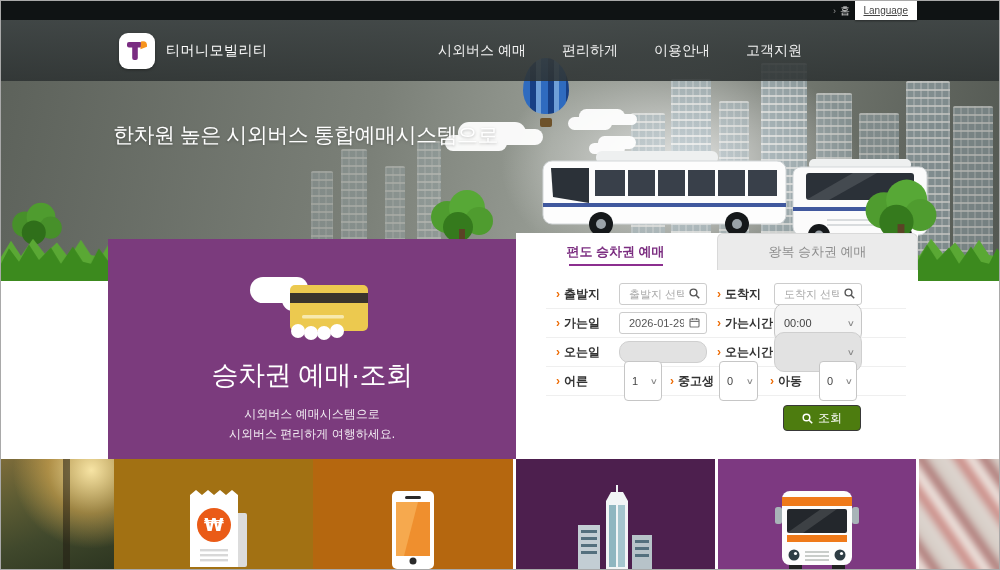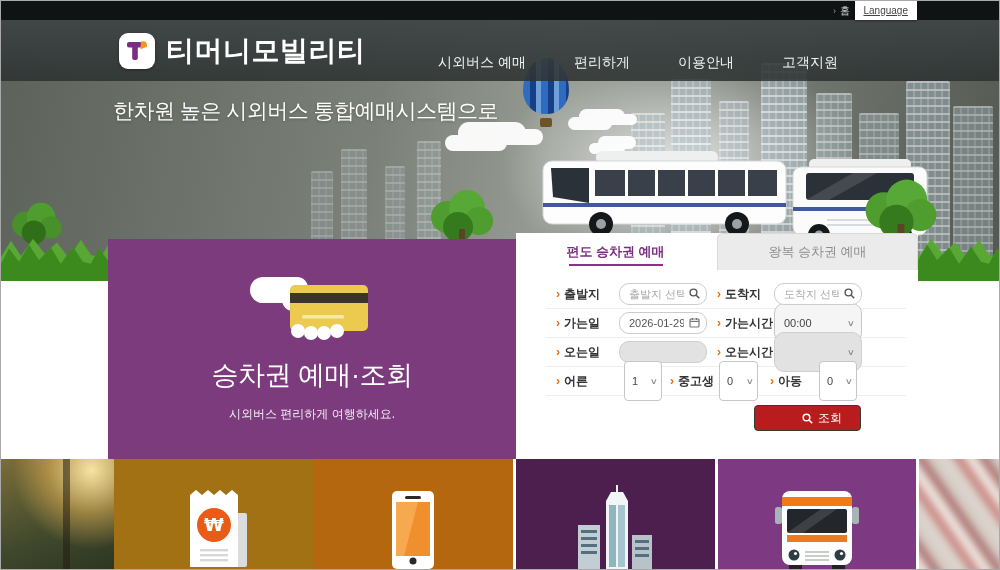--- a/index.html
+++ b/index.html
@@ -15,42 +15,42 @@
   .lang-btn{position:absolute;top:0;right:82px;height:19px;background:#fff;color:#444;
             font-size:10px;padding:0 9px;display:flex;align-items:center;cursor:pointer;
             box-shadow:0 1px 2px rgba(0,0,0,.4);}
 
   
   .header{position:absolute;top:19px;left:0;right:0;height:61px;z-index:8;
           background:linear-gradient(rgba(62,68,68,.93),rgba(45,50,50,.88));display:flex;align-items:center;}
   .brand{display:flex;align-items:center;gap:11px;margin-left:118px;cursor:pointer;}
   .brand-badge{width:36px;height:36px;background:#fff;border-radius:9px;display:flex;
                align-items:center;justify-content:center;box-shadow:0 1px 3px rgba(0,0,0,.35);}
-  .brand-name{color:#fff;font-size:28px;font-weight:bold;letter-spacing:.5px;}
-  .nav{position:absolute;left:437px;top:12px;height:61px;display:flex;align-items:center;gap:48px;}
+  .brand-name{color:#fff;font-size:14px;font-weight:normal;letter-spacing:.5px;}
+  .nav{position:absolute;left:437px;top:0;height:61px;display:flex;align-items:center;gap:36px;}
   .nav-item{color:#f2f2f2;font-size:14px;cursor:pointer;white-space:nowrap;}
 
   
   .hero{position:absolute;top:0;left:0;right:0;height:280px;overflow:hidden;z-index:1;
         background:linear-gradient(100deg,#5c615a 0%,#7b8078 38%,#959a92 55%,#6e736b 80%,#535852 100%);}
   .hero-glow{position:absolute;left:500px;top:50px;width:360px;height:230px;
              background:radial-gradient(closest-side,rgba(255,255,255,.8),rgba(255,255,255,0));}
   .bld{position:absolute;border-radius:2px 2px 0 0;opacity:.55;
        background-color:rgba(205,220,228,.5);
        background-image:repeating-linear-gradient(to bottom,rgba(255,255,255,.85) 0 2px,rgba(150,175,190,.35) 2px 8px),
                         repeating-linear-gradient(to right,rgba(255,255,255,.6) 0 2px,rgba(160,185,198,.2) 2px 7px);}
   .balloon{position:absolute;left:522px;top:57px;width:46px;height:56px;
            border-radius:50% 50% 46% 46%/58% 58% 42% 42%;
            background:repeating-linear-gradient(90deg,#2f6bbf 0 7px,#173f85 7px 13px,#6f9fd8 13px 18px);}
   .balloon::after{content:"";position:absolute;left:17px;top:60px;width:12px;height:9px;background:#6e522a;border-radius:2px;}
   .cloud{position:absolute;background:#fff;border-radius:999px;opacity:.95;}
   .buses{position:absolute;left:540px;top:150px;width:392px;height:88px;}
   .tree{position:absolute;}
   .grass{position:absolute;left:0;bottom:0;width:100%;height:48px;}
-  .hero-text{position:absolute;left:112px;top:96px;color:#fff;z-index:3;}
+  .hero-text{position:absolute;left:112px;top:120px;color:#fff;z-index:3;}
   .hero-line1{font-size:21px;letter-spacing:-.5px;text-shadow:0 1px 3px rgba(0,0,0,.25);}
   .hero-line2{font-size:30px;font-weight:bold;letter-spacing:-.5px;margin-top:5px;text-shadow:0 1px 3px rgba(0,0,0,.3);}
 
   
   .content-bg{position:absolute;left:0;top:280px;width:1000px;height:178px;background:#fff;z-index:2;}
 
   
   .ticket-panel{position:absolute;left:107px;top:238px;width:408px;height:220px;background:#7b3b7d;
                 z-index:4;text-align:center;color:#fff;}
   .ticket-panel::after{content:"";position:absolute;right:-9px;top:106px;width:0;height:0;
@@ -68,35 +68,35 @@
   .tab:first-child{margin-left:0;}
   .tab.active{background:#fff;color:#7b2d80;font-weight:bold;border:none;}
   .tab.active::after{content:"";position:absolute;bottom:4px;left:50%;transform:translateX(-50%);
                      width:94px;height:2px;background:#8c2f8f;}
   .form-body{padding-top:10px;}
   .frow{display:flex;align-items:center;height:29px;margin:0 12px 0 30px;padding-left:10px;
         border-bottom:1px solid #efefef;box-sizing:border-box;}
   .flabel{display:flex;align-items:center;font-size:12px;font-weight:bold;color:#333;flex:none;}
   .mk{color:#ed6c05;margin-right:4px;font-weight:bold;font-size:12px;}
   .inwrap{position:relative;width:88px;flex:none;}
-  .tin{width:100%;height:22px;border:1px solid #ccc;border-radius:10px;font-size:11px;color:#555;
+  .tin{width:100%;height:22px;border:1px solid #ccc;border-radius:3px;font-size:11px;color:#555;
        padding:0 22px 0 9px;box-sizing:border-box;outline:none;background:#fff;font-family:inherit;}
   .tin::placeholder{color:#aaa;}
   .in-icon{position:absolute;right:7px;top:5px;pointer-events:none;line-height:0;}
   .din{width:88px;height:22px;background:#e2e2e2;border:1px solid #cfcfcf;border-radius:10px;
        box-sizing:border-box;flex:none;}
   .sel{width:88px;height:40px;border:1px solid #c6c6c6;border-radius:10px;display:flex;align-items:center;
        justify-content:space-between;padding:0 7px 0 9px;font-size:11px;color:#444;background:#f5f5f5;
        box-sizing:border-box;cursor:pointer;flex:none;}
   .sel .chev{color:#8a8a8a;font-size:8px;transform:scaleX(1.4);}
   .sel.small{width:38px;border-radius:4px;background:#fff;padding:0 4px 0 7px;}
   .sel.disabled{background:#e2e2e2;border-color:#cfcfcf;color:#999;cursor:default;}
   .btn-row{display:flex;justify-content:flex-end;padding:9px 57px 0 0;}
-  .search-btn{width:76px;height:24px;background:#b91c1c;border:1px solid #383838;border-radius:4px;
-              color:#fff;font-size:12px;display:flex;align-items:center;justify-content:center;gap:5px;cursor:pointer;padding-left:29px;}
+  .search-btn{width:76px;height:24px;background:#4d7c0f;border:1px solid #383838;border-radius:4px;
+              color:#fff;font-size:12px;display:flex;align-items:center;justify-content:center;gap:5px;cursor:pointer;}
 
   
   .tiles{position:absolute;left:0;top:458px;width:1000px;height:112px;display:flex;z-index:5;}
   .tile{position:relative;height:112px;flex:none;display:flex;align-items:flex-end;justify-content:center;overflow:hidden;cursor:pointer;}
   .tile svg{margin-bottom:2px;}
   .gap{width:3px;height:112px;background:#fff;flex:none;}
   .t-photo-l{width:113px;cursor:default;
      background:radial-gradient(circle at 80% 10%,rgba(255,235,170,.95),rgba(255,195,90,.45) 32%,rgba(255,195,90,0) 58%),
                 linear-gradient(160deg,#7d6c3a 0%,#5d5c33 30%,#40482c 62%,#2c3520 100%);}
   .t-photo-l::after{content:"";position:absolute;left:62px;top:0;width:7px;height:112px;background:rgba(35,30,18,.55);}
@@ -245,20 +245,21 @@
       <rect x="44" y="20" width="78" height="46" rx="5" fill="#ecc94f"></rect>
       <rect x="44" y="28" width="78" height="10" fill="#3a342c"></rect>
       <rect x="56" y="50" width="42" height="3.5" rx="1.5" fill="#f7e9ae"></rect>
       <circle cx="52" cy="66" r="7" fill="#fff"></circle>
         <circle cx="65" cy="68" r="7" fill="#fff"></circle>
       <circle cx="78" cy="68" r="7" fill="#fff"></circle>
         <circle cx="91" cy="66" r="7" fill="#fff"></circle>
     </svg>
     <div class="tp-title">승차권 예매·조회</div>
     <div class="tp-sub">
+      <div>시외버스 예매시스템으로</div>
       <div>시외버스 편리하게 여행하세요.</div>
     </div>
   </div>
 
   <div class="form-panel">
     <div class="tabs">
       <div class="tab active">편도 승차권 예매</div>
       <div class="tab">왕복 승차권 예매</div>
     </div>
     <div class="form-body">

